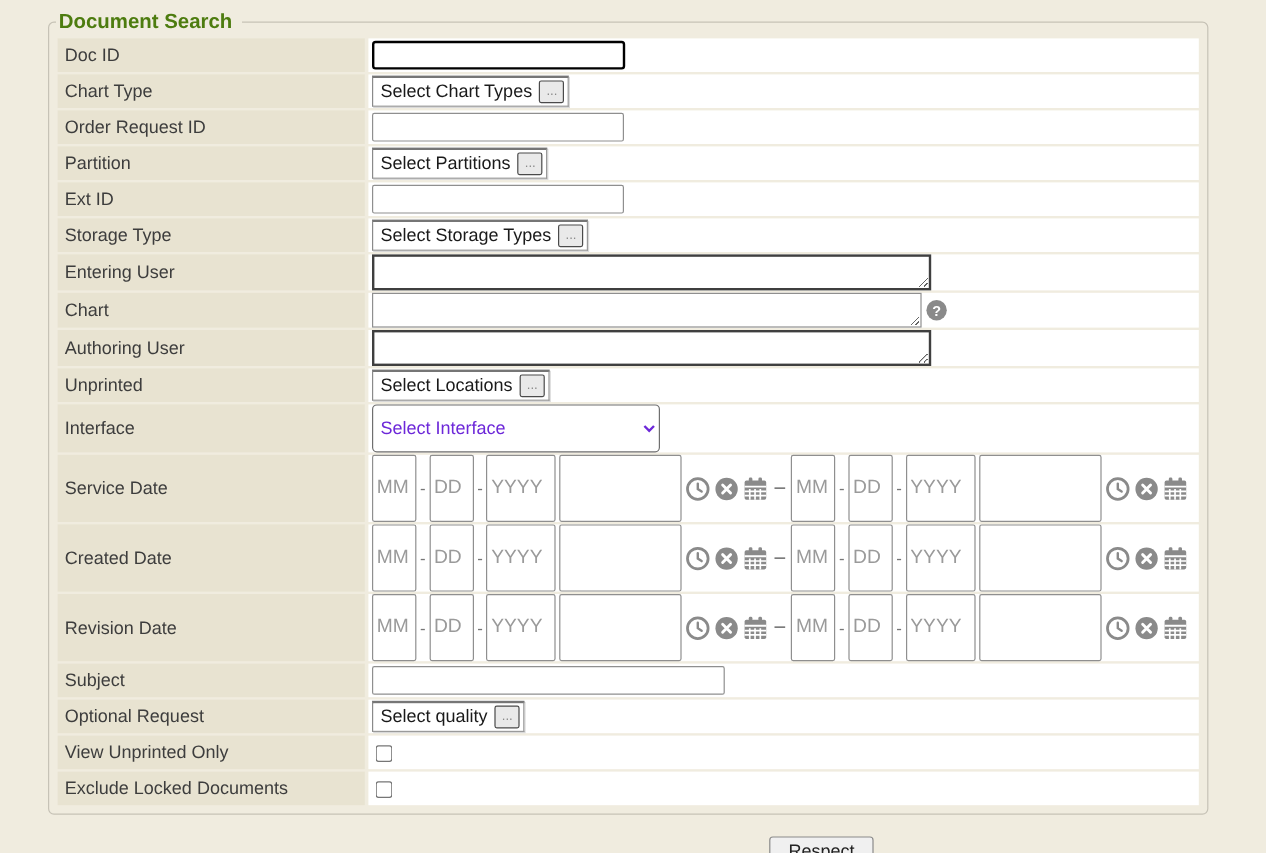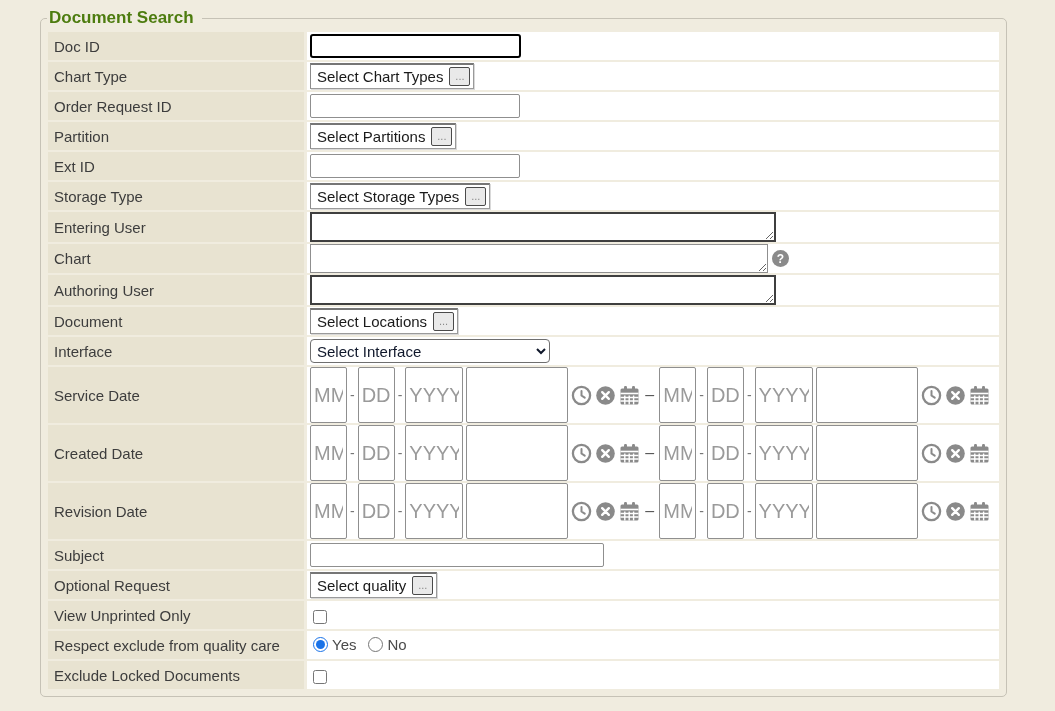--- a/index.html
+++ b/index.html
@@ -60,27 +60,27 @@
     border:2px solid #3f3f3f;background:#fff;vertical-align:middle;
     font-family:"Liberation Sans",sans-serif;font-size:14px;
   }
   .help-icon{
     display:inline-flex;align-items:center;justify-content:center;
     width:17px;height:17px;border-radius:50%;
     background:#8a8a8a;color:#fff;font-weight:bold;font-size:12px;
     margin-left:4px;vertical-align:middle;
   }
   select.iface{
-    width:240px;height:24px;font-family:"Liberation Sans",sans-serif;
-    font-size:15px;color:#0f172a;border:1px solid #6f6f6f;border-radius:4px;
+    width:240px;height:40px;font-family:"Liberation Sans",sans-serif;
+    font-size:15px;color:#6d28d9;border:1px solid #6f6f6f;border-radius:4px;
     background:#fff;padding:0 2px;vertical-align:middle;
   }
   .dg{display:inline-flex;align-items:center;gap:3px;vertical-align:middle;}
   .dg input{height:22px;border:1px solid #8f8f8f;border-radius:2px;
-    font-family:"Liberation Sans",sans-serif;font-size:20px;padding:16px 3px;color:#222;}
+    font-family:"Liberation Sans",sans-serif;font-size:16px;padding:16px 3px;color:#222;}
   .dg input::placeholder{color:#9a9a9a;opacity:1;}
   .dg .dmm{width:29px;} .dg .dyy{width:50px;} .dg .dtime{width:94px;}
   .hyph{color:#777;font-size:14px;}
   .range-sep{color:#555;font-size:16px;padding:0 5px;vertical-align:middle;}
   .icon-btn{
     display:inline-flex;align-items:center;justify-content:center;
     width:21px;height:21px;padding:0;border:none;background:transparent;cursor:pointer;
     vertical-align:middle;
   }
   .chk{width:14px;height:14px;margin:0 0 0 3px;vertical-align:middle;}
@@ -180,21 +180,21 @@
         <textarea class="chart-area" style=""></textarea><span class="help-icon">?</span>
       </td>
     </tr>
 
     <tr>
       <td class="lbl">Authoring User</td>
       <td class="fld"><textarea class="user-area" style=""></textarea></td>
     </tr>
 
     <tr>
-      <td class="lbl">Document</td>
+      <td class="lbl">Unprinted</td>
       <td class="fld">
         <span class="select-widget">
           <span>Select Locations</span>
           <button class="more">...</button>
         </span>
       </td>
     </tr>
 
     <tr>
       <td class="lbl">Interface</td>
@@ -371,31 +371,20 @@
           <button class="more">...</button>
         </span>
       </td>
     </tr>
 
     <tr>
       <td class="lbl">View Unprinted Only</td>
       <td class="fld"><input type="checkbox" class="chk" style=""></td>
     </tr>
 
-    <tr>
-      <td class="lbl">Respect exclude from quality care</td>
-      <td class="fld">
-        <span class="radio-group">
-          <input type="radio" name="respect" checked="" style="">
-          <span class="rlbl">Yes</span>
-          <input type="radio" name="respect" style="">
-          <span class="rlbl">No</span>
-        </span>
-      </td>
-    </tr>
 
     <tr>
       <td class="lbl">Exclude Locked Documents</td>
       <td class="fld"><input type="checkbox" class="chk" style=""></td>
     </tr>
 
   </tbody>
     </table>
 </fieldset>
 

